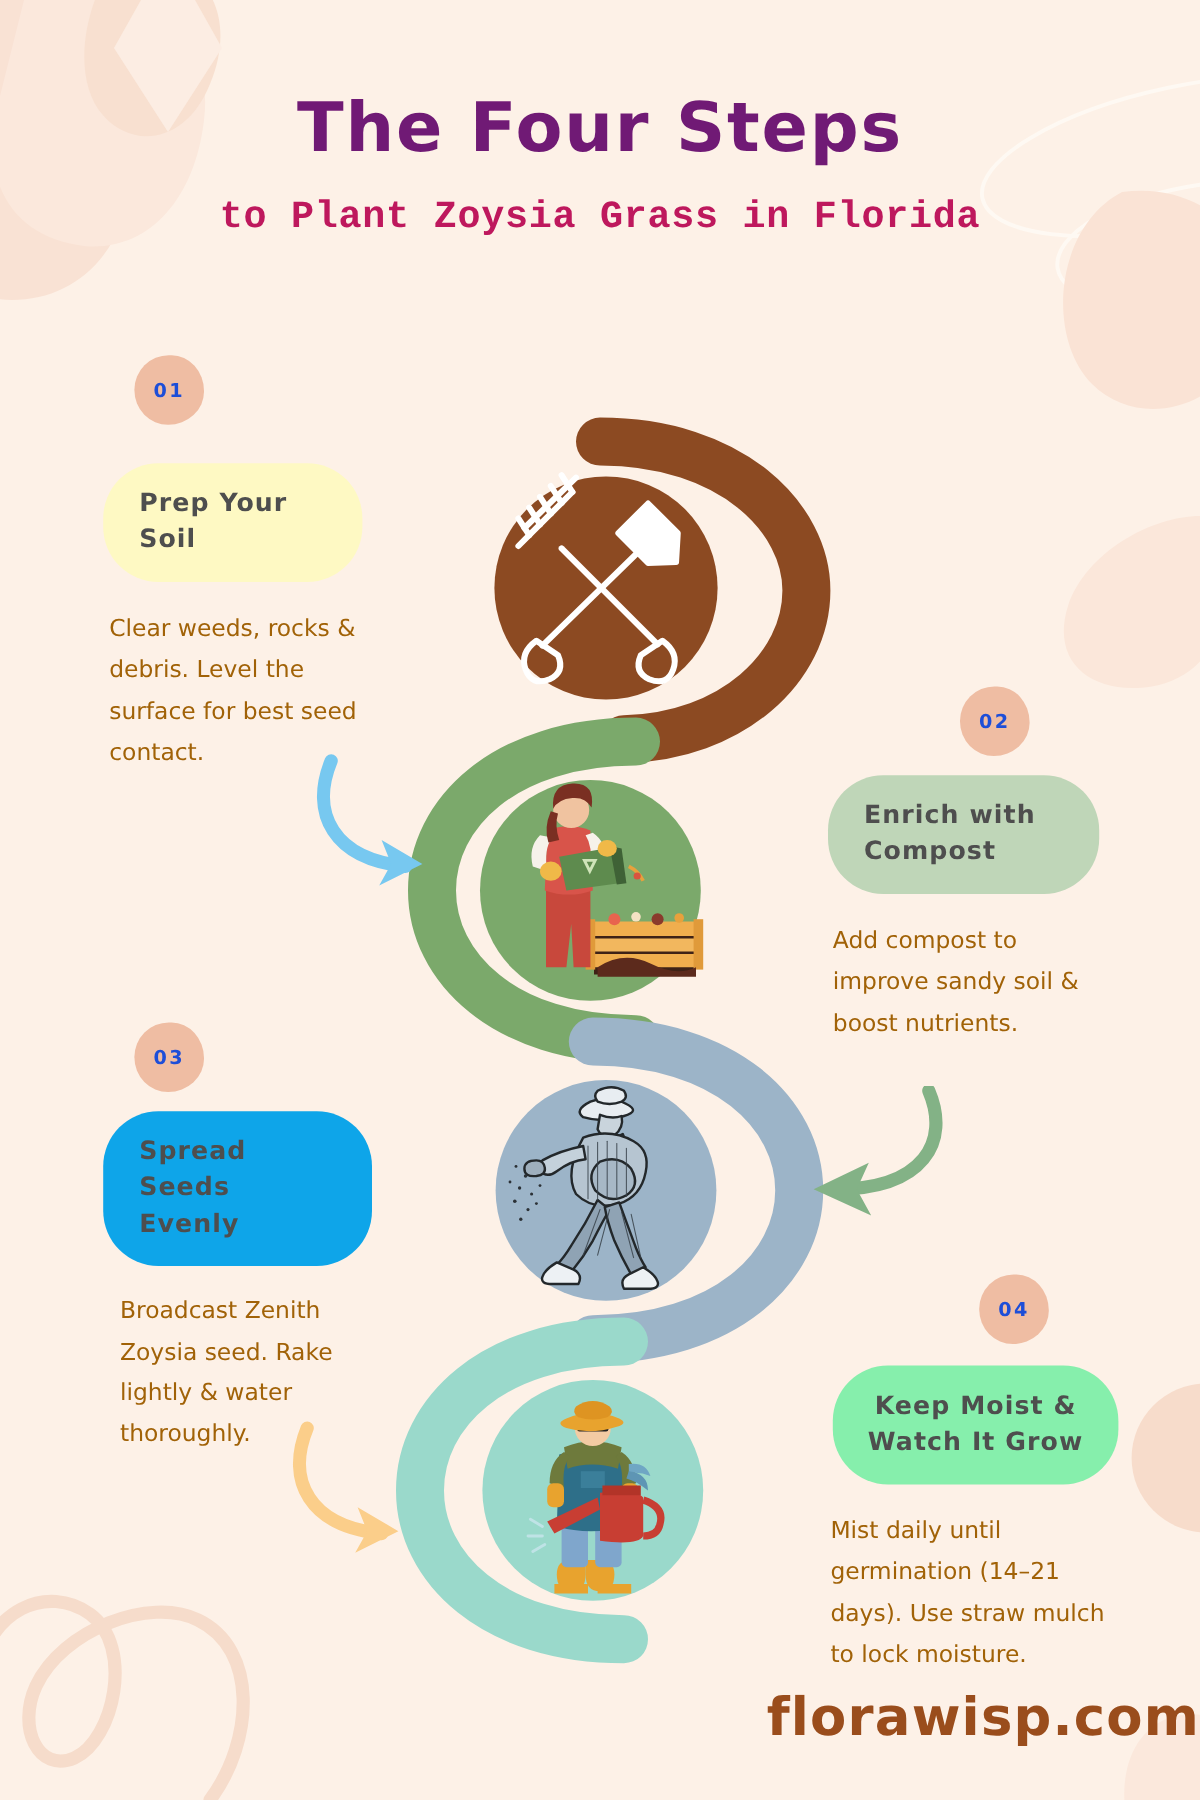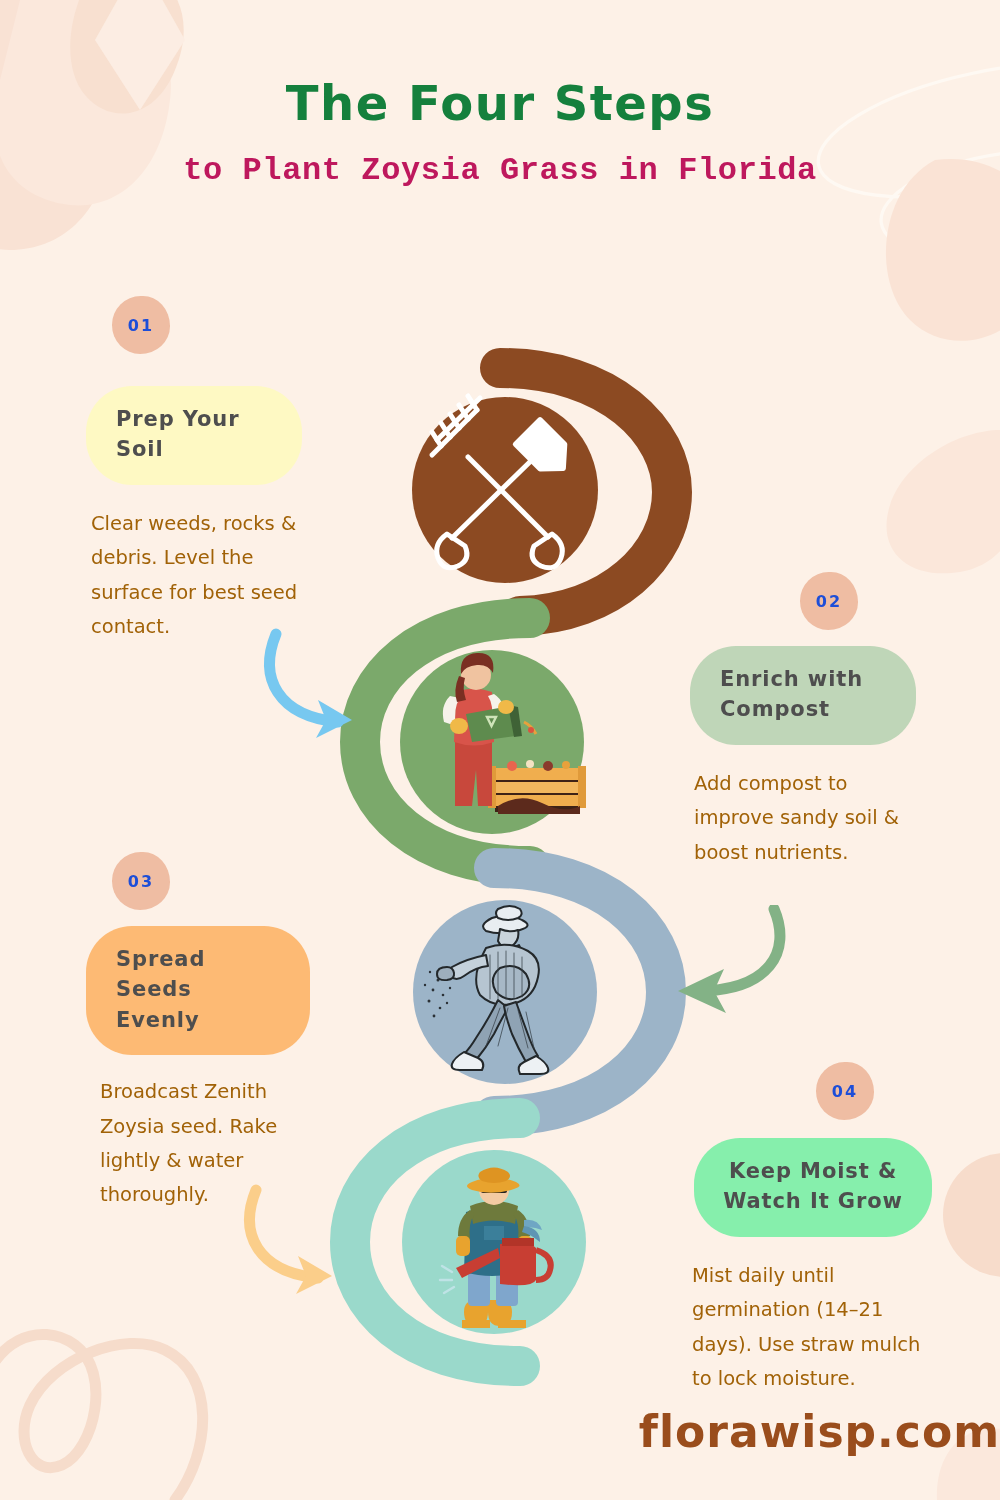--- a/index.html
+++ b/index.html
@@ -21,22 +21,22 @@
   }
 
   
   .bg-layer { position: absolute; inset: 0; pointer-events: none; }
 
   
   .header { position: absolute; top: 78px; left: 0; width: 1000px; text-align: center; z-index: 6; }
   .title {
     font-family: "DejaVu Sans", sans-serif;
     font-weight: bold;
-    font-size: 48px;
-    color: #15803d;
+    font-size: 57px;
+    color: #701a75;
     letter-spacing: 1.5px;
     line-height: 1.05;
     margin: 0;
   }
   .subtitle {
     font-family: Liberation Mono, monospace;
     font-weight: bold;
     font-size: 32px;
     color: #be185d;
     letter-spacing: 0.6px;
@@ -87,21 +87,21 @@
   #step-1 .pill  { margin-top: 32px; width: 216px; background: #fef9c3; }
   #step-1 .body-text { margin-top: 22px; width: 238px; padding-left: 5px; }
 
   #step-2 { left: 672px; top: 572px;  width: 310px; }
   #step-2 .badge { margin-left: 128px; }
   #step-2 .pill  { margin-top: 16px; width: 226px; background: #BFD6B8; margin-left: 18px; }
   #step-2 .body-text { margin-top: 22px; width: 238px; padding-left: 22px; }
 
   #step-3 { left: 86px;  top: 852px;  width: 310px; }
   #step-3 .badge { margin-left: 26px; }
-  #step-3 .pill  { margin-top: 16px; width: 224px; background: #fdba74; }
+  #step-3 .pill  { margin-top: 16px; width: 224px; background: #0ea5e9; }
   #step-3 .body-text { margin-top: 20px; width: 230px; padding-left: 14px; }
 
   #step-4 { left: 676px; top: 1062px; width: 330px; }
   #step-4 .badge { margin-left: 140px; }
   #step-4 .pill  { margin-top: 18px; width: 238px; background: #86efac; margin-left: 18px; text-align: center; padding-left: 16px; padding-right: 16px; }
   #step-4 .body-text { margin-top: 22px; width: 252px; padding-left: 16px; }
 
   
   .arrow { position: absolute; z-index: 4; }
 

